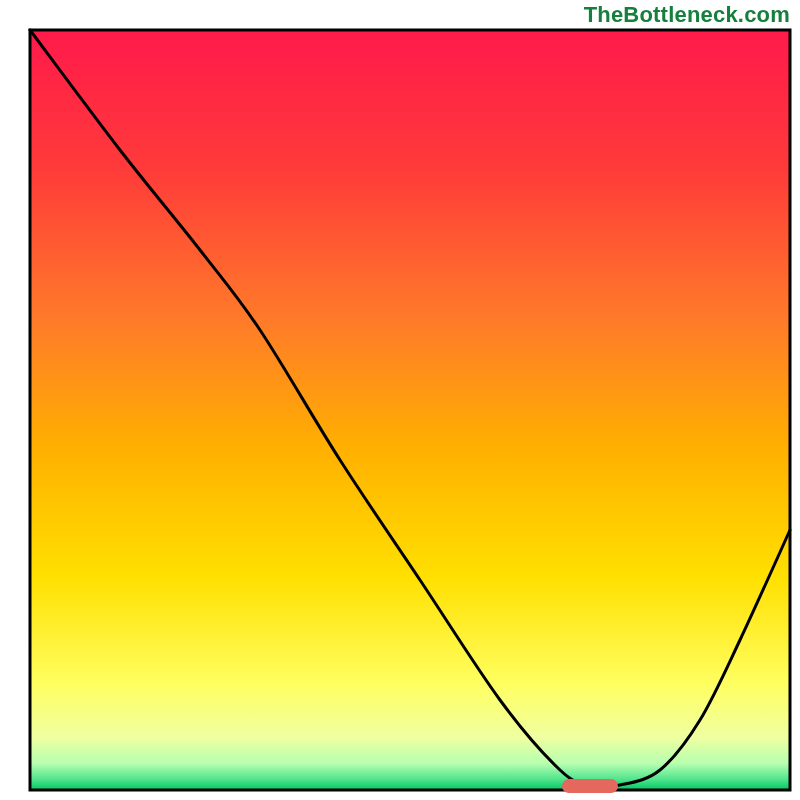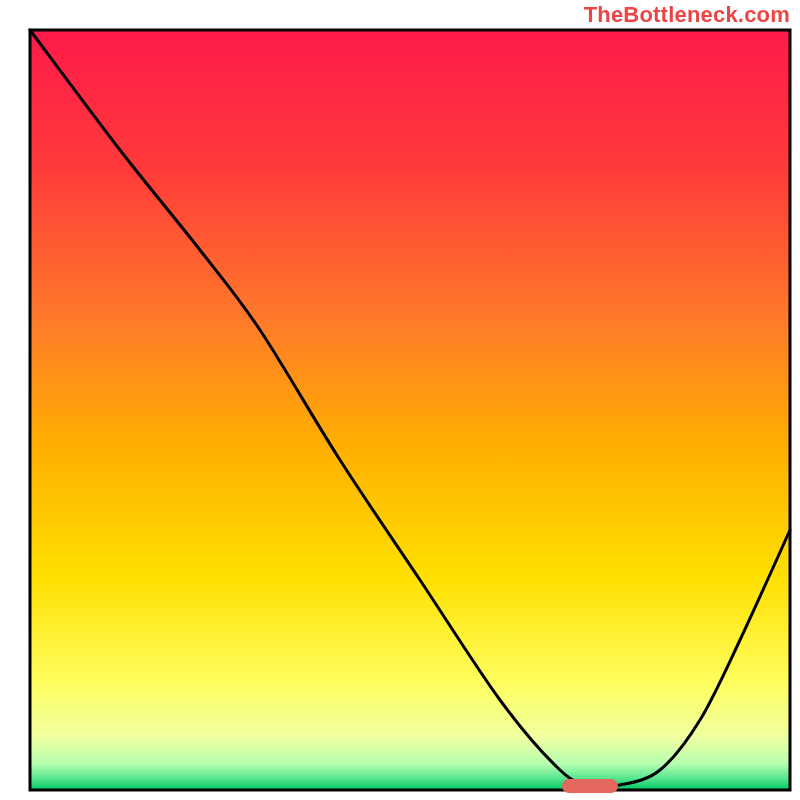--- a/index.html
+++ b/index.html
@@ -14,21 +14,21 @@
     position: relative;
     width: 800px;
     height: 800px;
   }
   .watermark {
     position: absolute;
     top: 2px;
     right: 10px;
     font-size: 22px;
     font-weight: 600;
-    color: #ef4444;
+    color: #15803d;
     letter-spacing: 0.2px;
     z-index: 5;
     user-select: none;
   }
   svg.chart {
     position: absolute;
     top: 0;
     left: 0;
     width: 800px;
     height: 800px;

